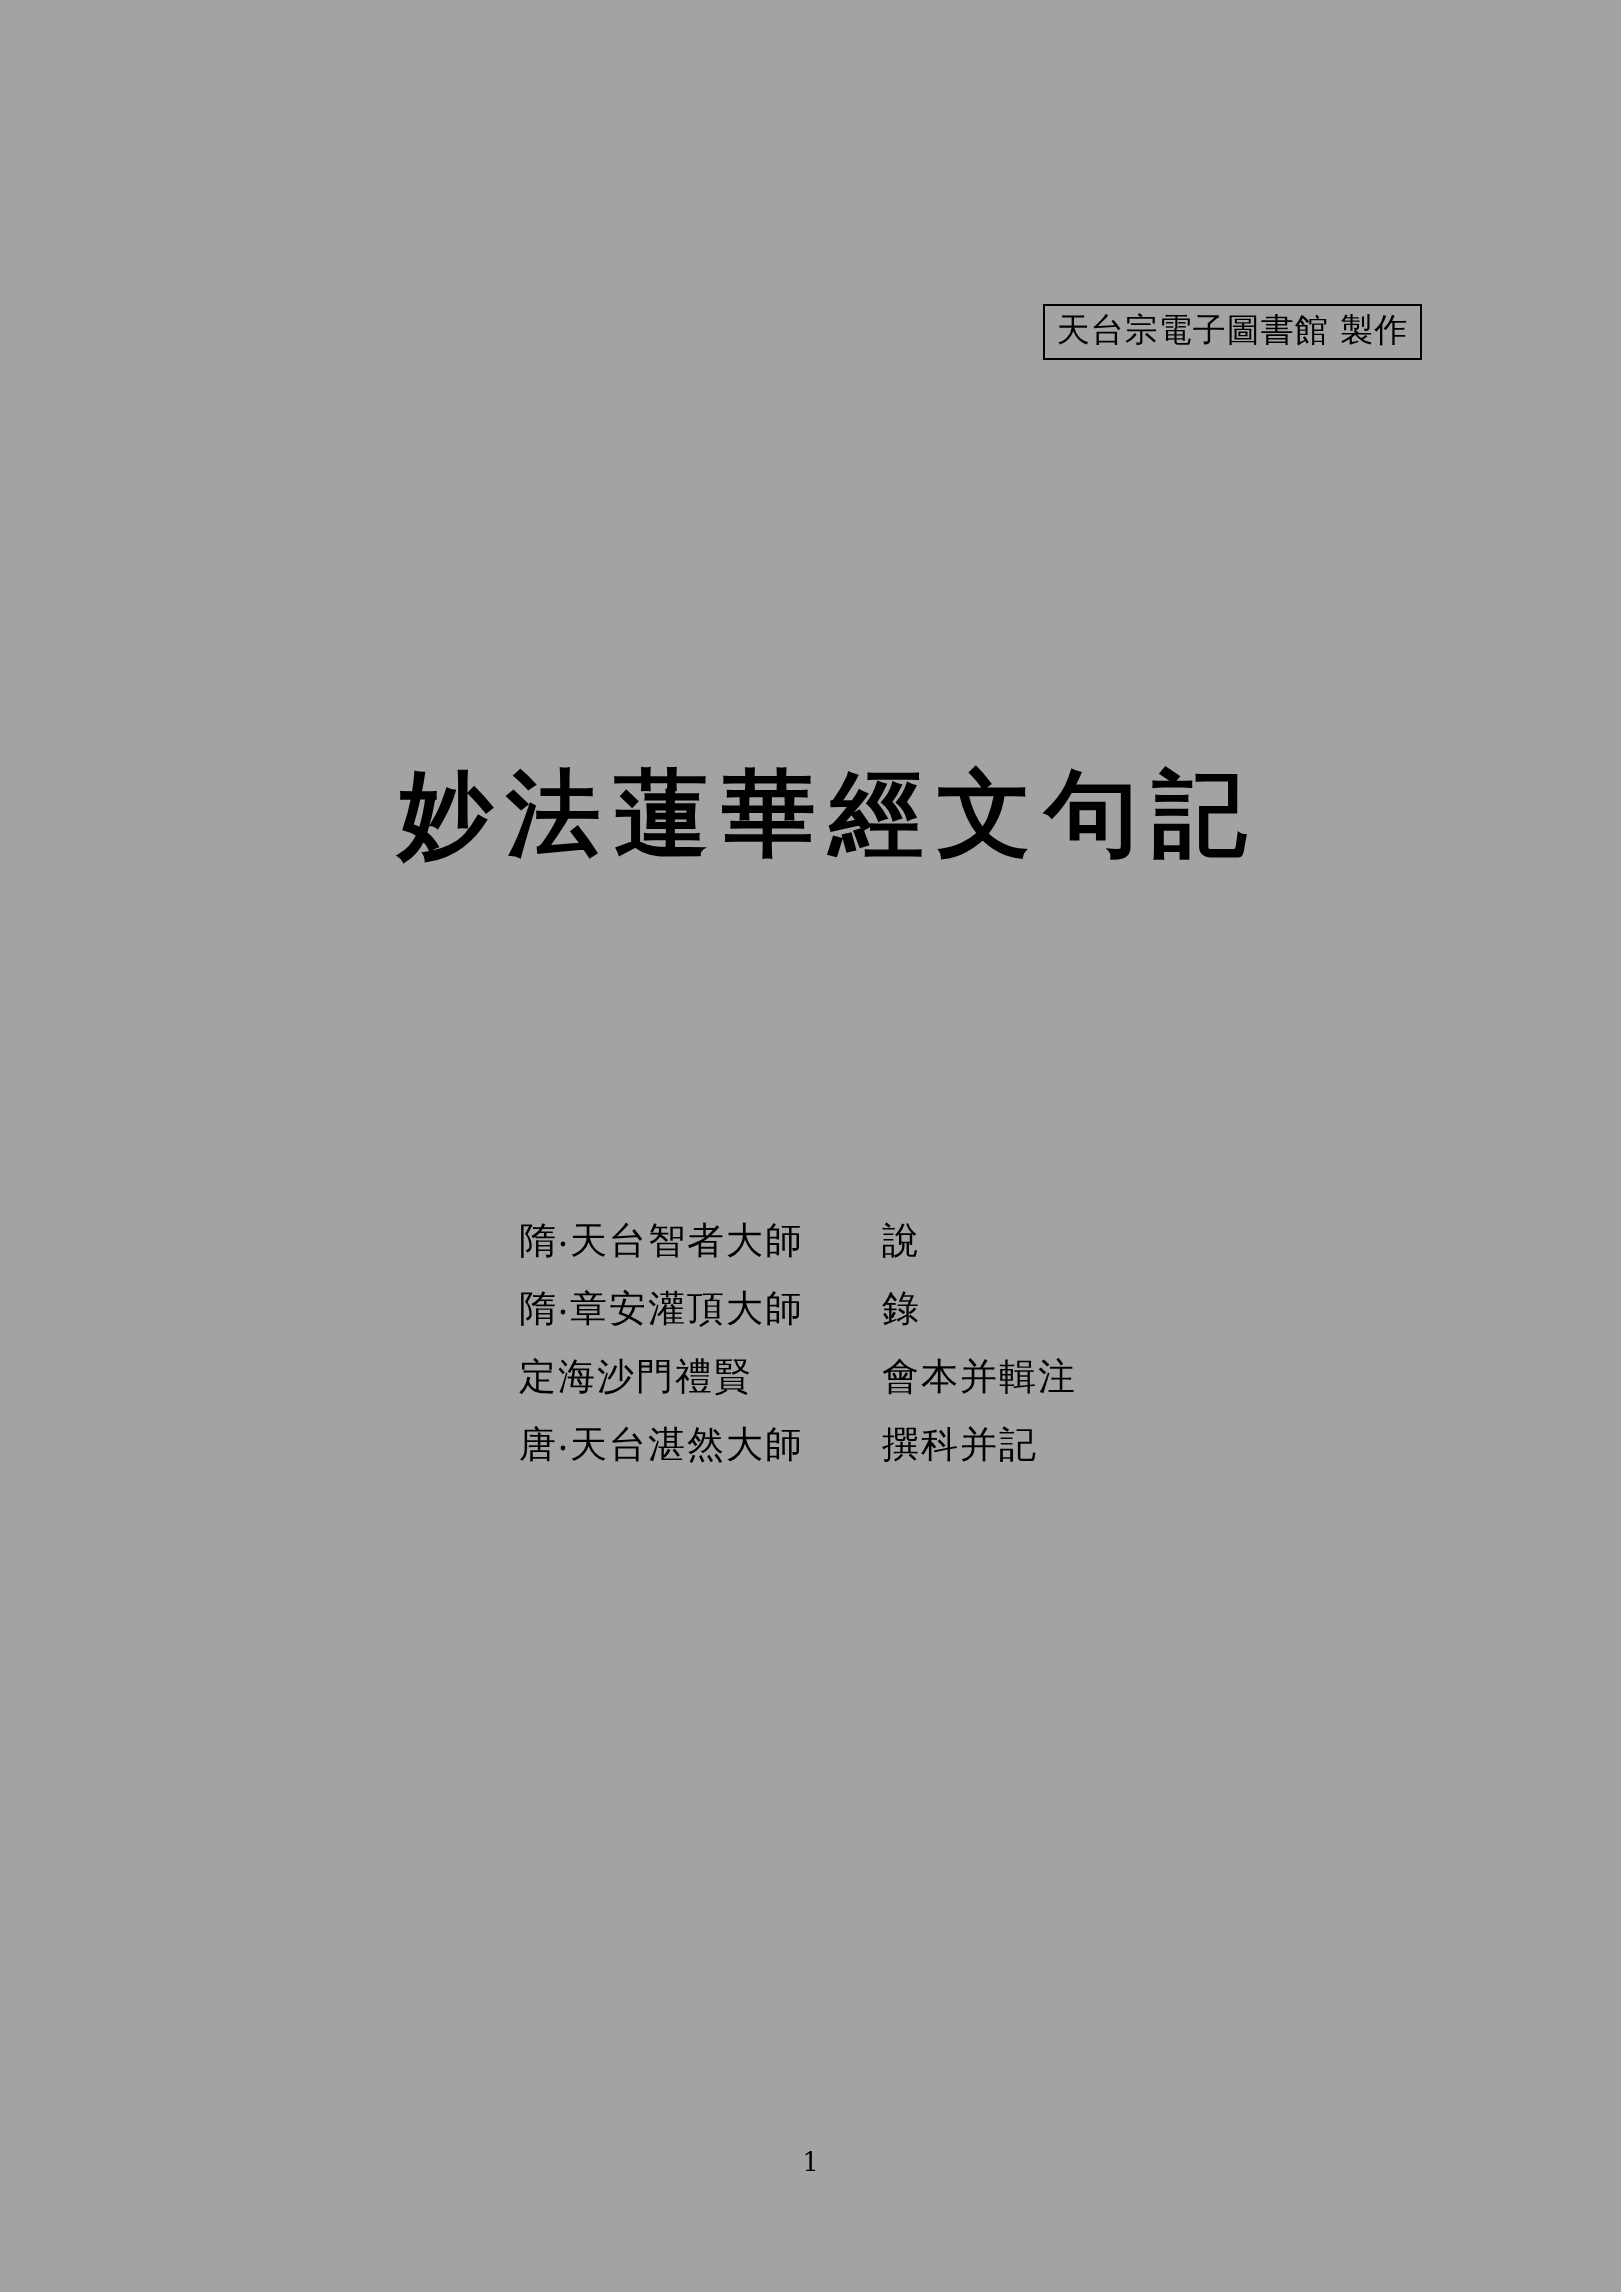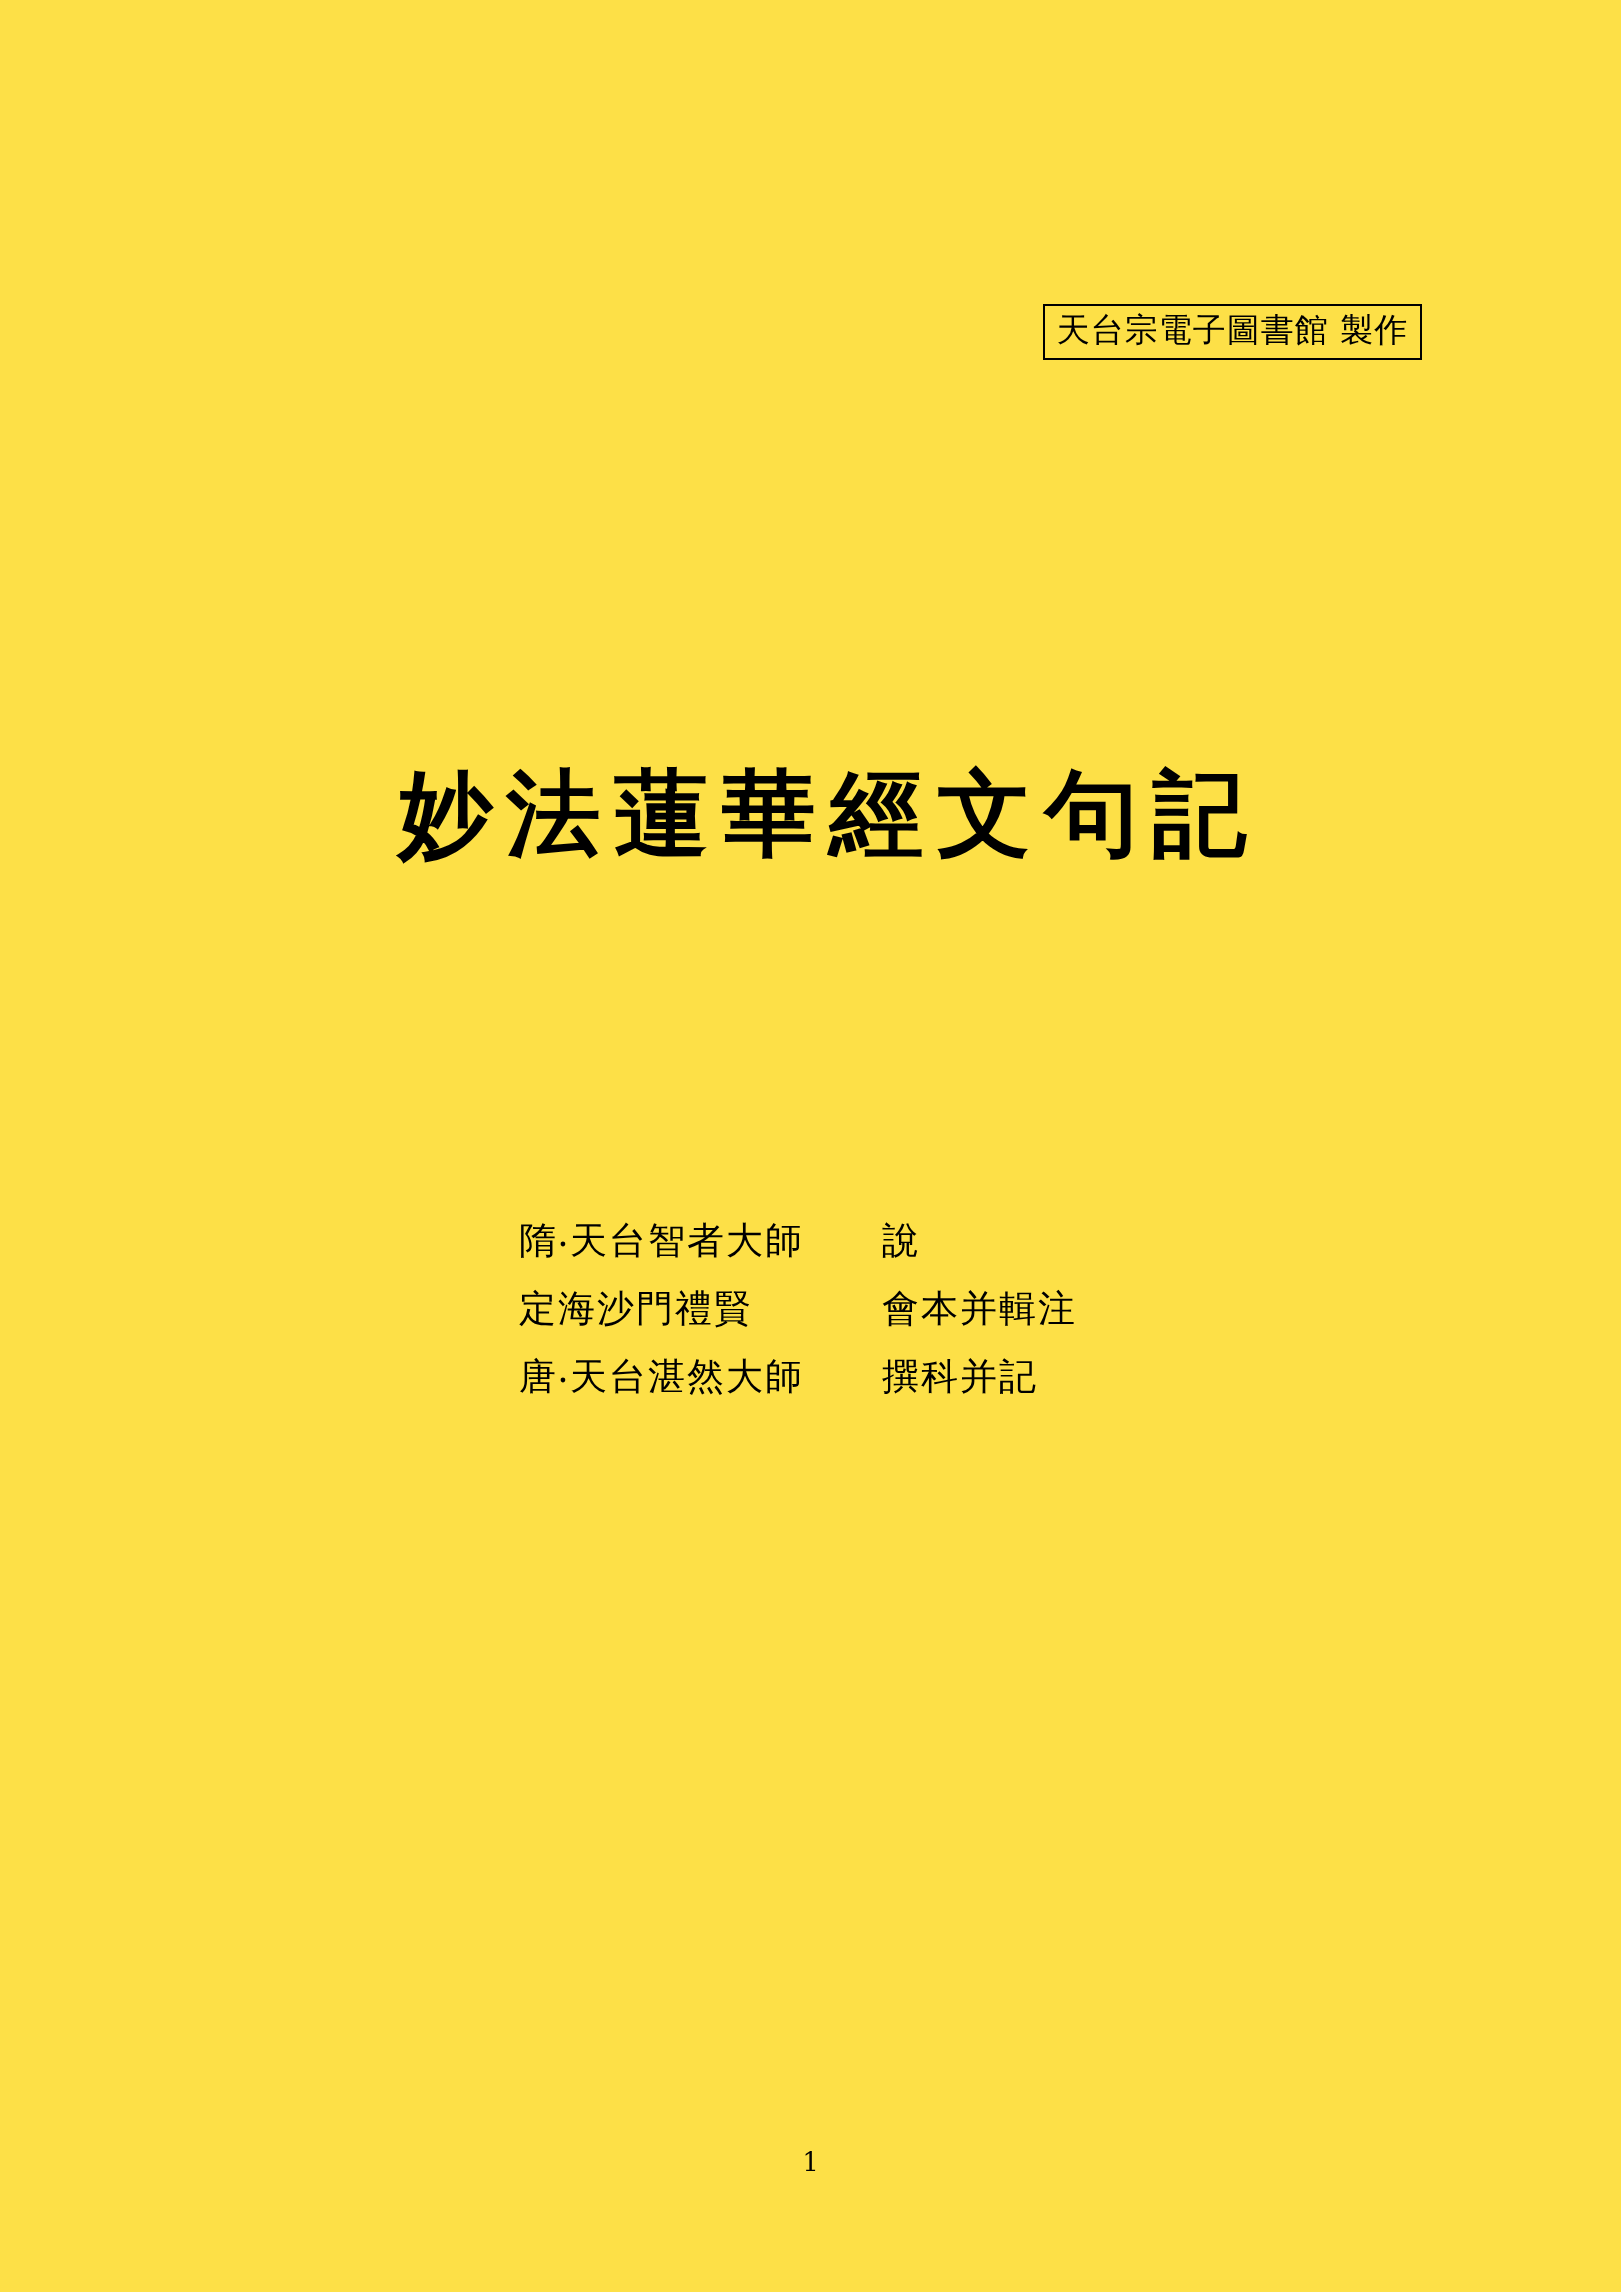--- a/index.html
+++ b/index.html
@@ -4,21 +4,21 @@
 <style>
   html, body {
     margin: 0;
     padding: 0;
     background: #ffffff;
   }
   .page {
     position: relative;
     width: 1621px;
     height: 2293px;
-    background: #fde047;
+    background: #a3a3a3;
     overflow: hidden;
     font-family: "DejaVu Serif", "Liberation Serif", serif;
     color: #000000;
   }
 
   
   .stamp-box {
     position: absolute;
     top: 304px;
     right: 199px;
@@ -103,20 +103,24 @@
   <div class="title-block">
     <div class="title-line-1">妙法蓮華經文句記</div>
   </div>
 
   <div class="attribution">
     <div class="attr-row">
       <span class="attr-role">隋‧天台智者大師</span>
       <span class="attr-act">說</span>
     </div>
     <div class="attr-row">
+      <span class="attr-role">隋‧章安灌頂大師</span>
+      <span class="attr-act">錄</span>
+    </div>
+    <div class="attr-row">
       <span class="attr-role">定海沙門禮賢</span>
       <span class="attr-act">會本并輯注</span>
     </div>
     <div class="attr-row">
       <span class="attr-role">唐‧天台湛然大師</span>
       <span class="attr-act">撰科并記</span>
     </div>
   </div>
 
   <div class="page-number">1</div>

